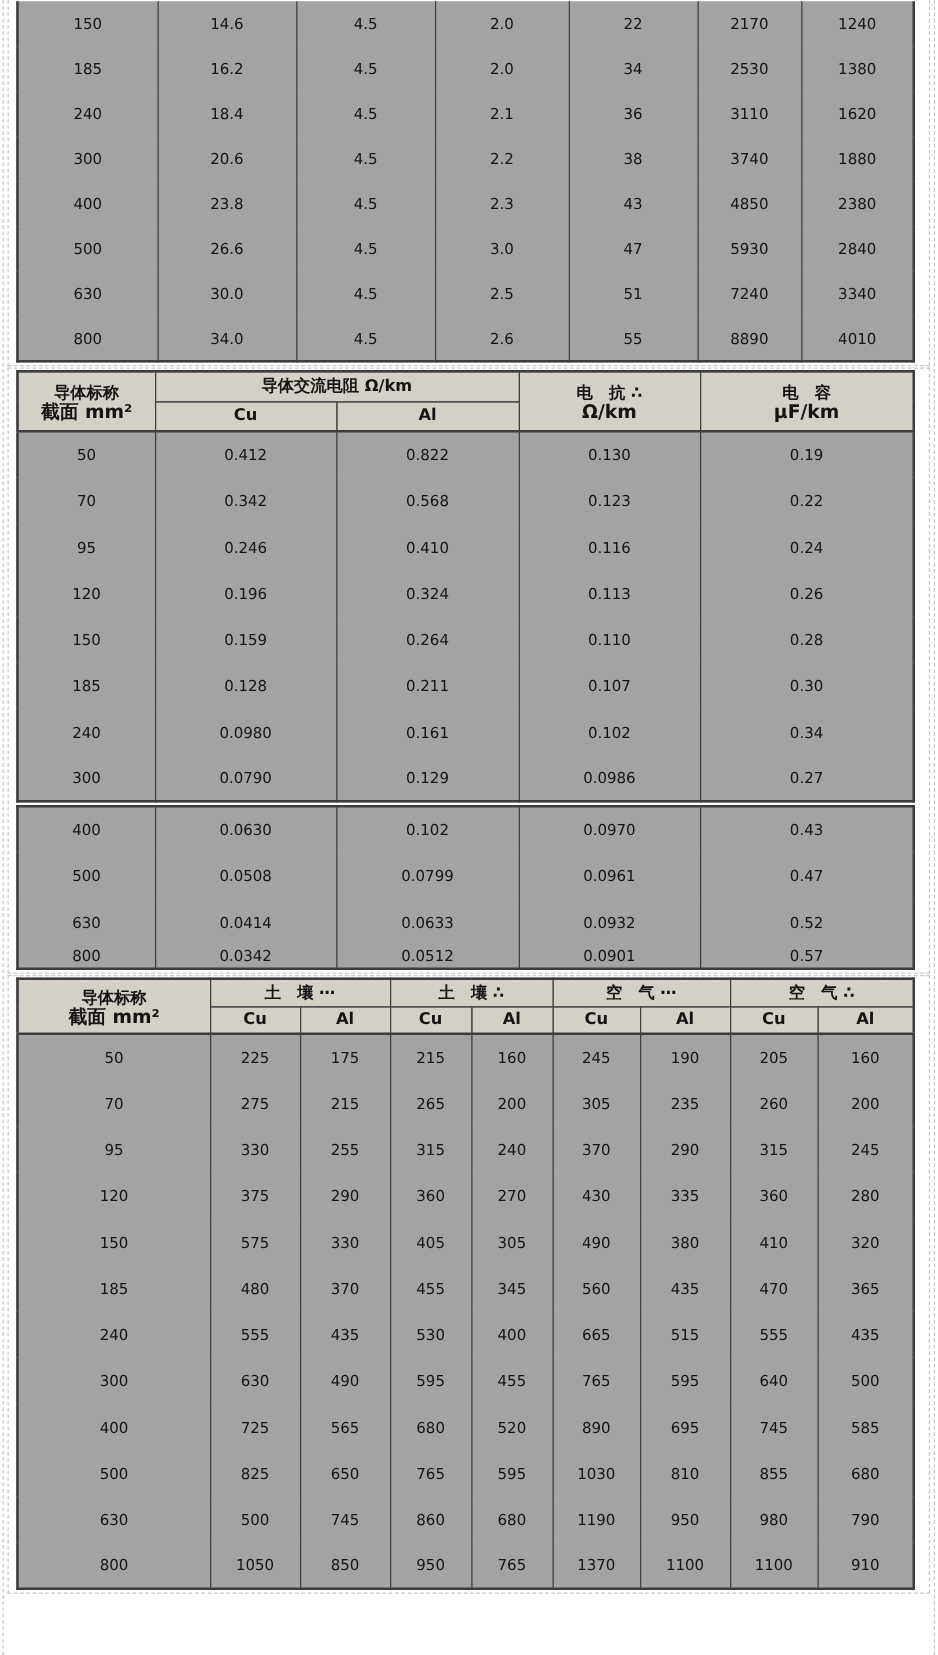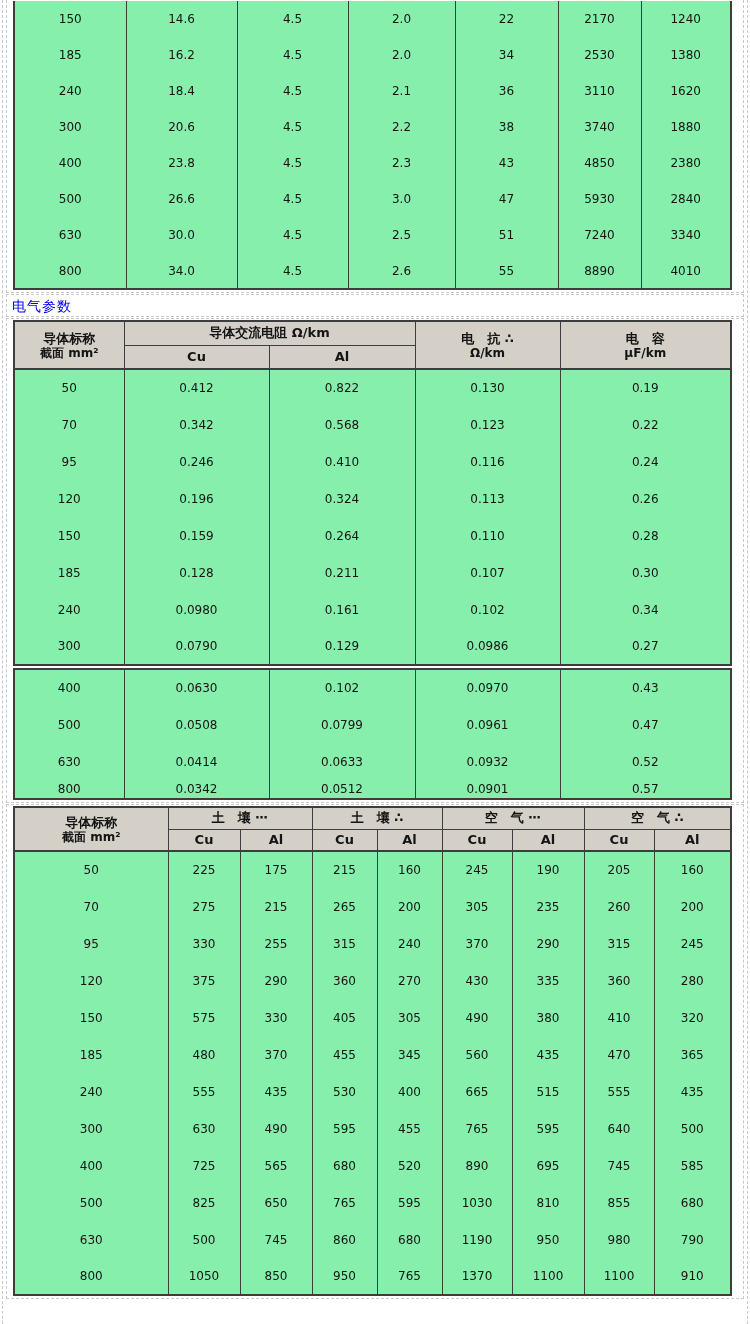--- a/index.html
+++ b/index.html
@@ -33,21 +33,21 @@
     line-height: 16px;
     color: var(--title_blue);
     letter-spacing: 1px;
   }
 
   table {
     border-collapse: collapse;
     table-layout: fixed;
     width: 717px;
     border: 2px solid var(--table_border);
-    background: #86efac;
+    background: #a3a3a3;
     padding-left: 26px;
   }
   table.cut-top { border-top: none; }
 
   td {
     border-left: 1px solid var(--table_border);
     border-right: 1px solid var(--table_border);
     border-top: none; border-bottom: none;
     text-align: center;
     vertical-align: middle;
@@ -61,21 +61,21 @@
     background: var(--header_bg);
     font-weight: bold;
     font-size: 13px;
     text-align: center;
     vertical-align: middle;
     padding: 0;
     overflow: hidden;
     white-space: nowrap;
   }
   thead { border-bottom: 2px solid var(--table_border); }
-  .unit { font-size: 12px; line-height: 13px; }
+  .unit { font-size: 15px; line-height: 13px; }
   .hline1 { line-height: 16px; }
 
   .t1 tbody tr { height: 36px; }
   .t2 thead tr { height: 24px; }
   .t2 tbody tr { height: 37px; }
   .t2b { margin-top: 2px; }
   .t2b tbody tr { height: 37px; }
   .t2b tbody tr:last-child { height: 19px; }
   .t3 thead tr { height: 22px; }
   .t3 tbody tr { height: 37px; }
@@ -166,23 +166,20 @@
             <td>4.5</td>
             <td>2.6</td>
             <td>55</td>
             <td>8890</td>
             <td>4010</td>
           </tr>
         </tbody>
     </table>
   </div>
 
-  <div class="block title-block">
-    <span>电气参数</span>
-  </div>
 
   <div class="block tblwrap">
     <table class="t2">
       <colgroup>
         <col style="width:110px">
           <col style="width:145px">
           <col style="width:146px">
         <col style="width:145px">
           <col style="width:171px">
       </colgroup>

